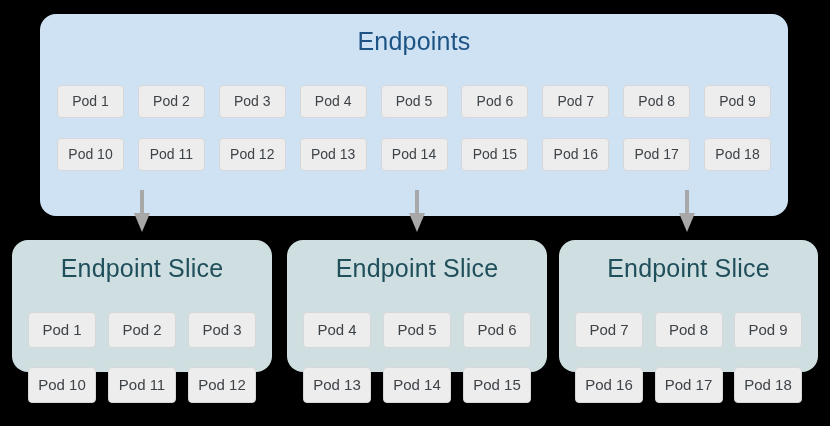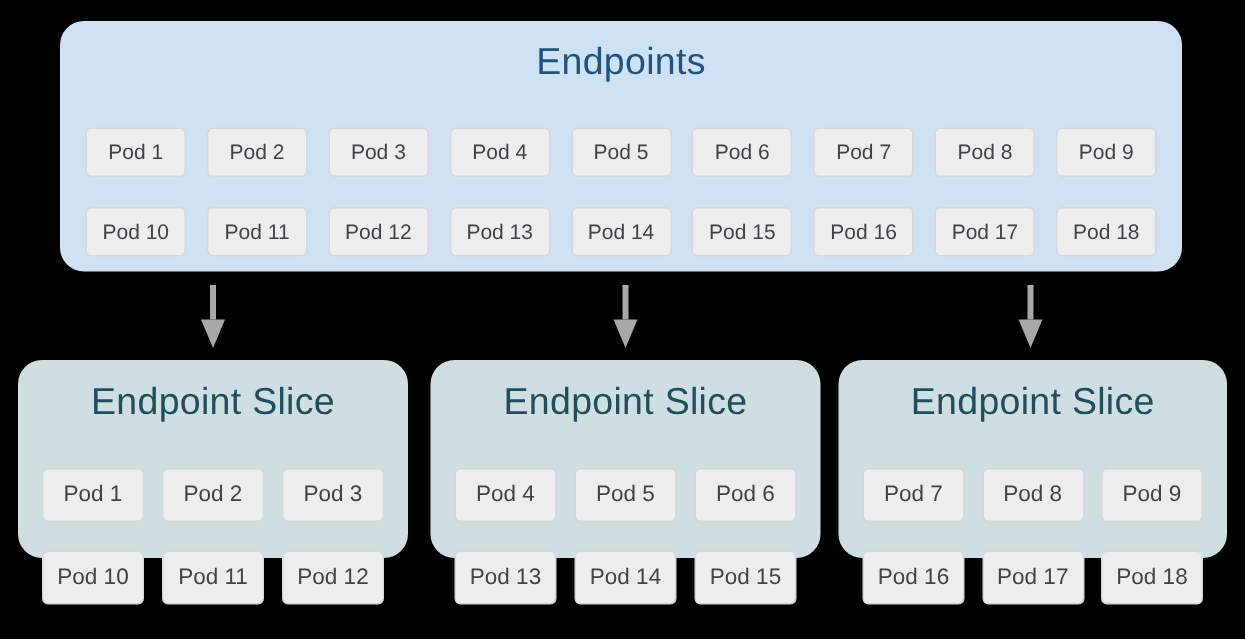--- a/index.html
+++ b/index.html
@@ -18,21 +18,21 @@
   body{
     background:var(--background);
     font-family:"Liberation Sans","DejaVu Sans",sans-serif;
     position:relative;
     overflow:hidden;
   }
   .stage{position:absolute;inset:0;}
 
   
   .endpoints-box{
-    position:absolute;left:40px;top:14px;width:748px;height:167px;
+    position:absolute;left:40px;top:14px;width:748px;height:202px;
     background:var(--endpoints-fill);border-radius:16px;
   }
   .endpoints-title{
     padding-top:12px;text-align:center;
     font-size:25px;line-height:30px;font-weight:400;
     color:var(--endpoints-title);
     letter-spacing:0.2px;
   }
   .pod-row{
     position:absolute;left:17px;right:17px;

